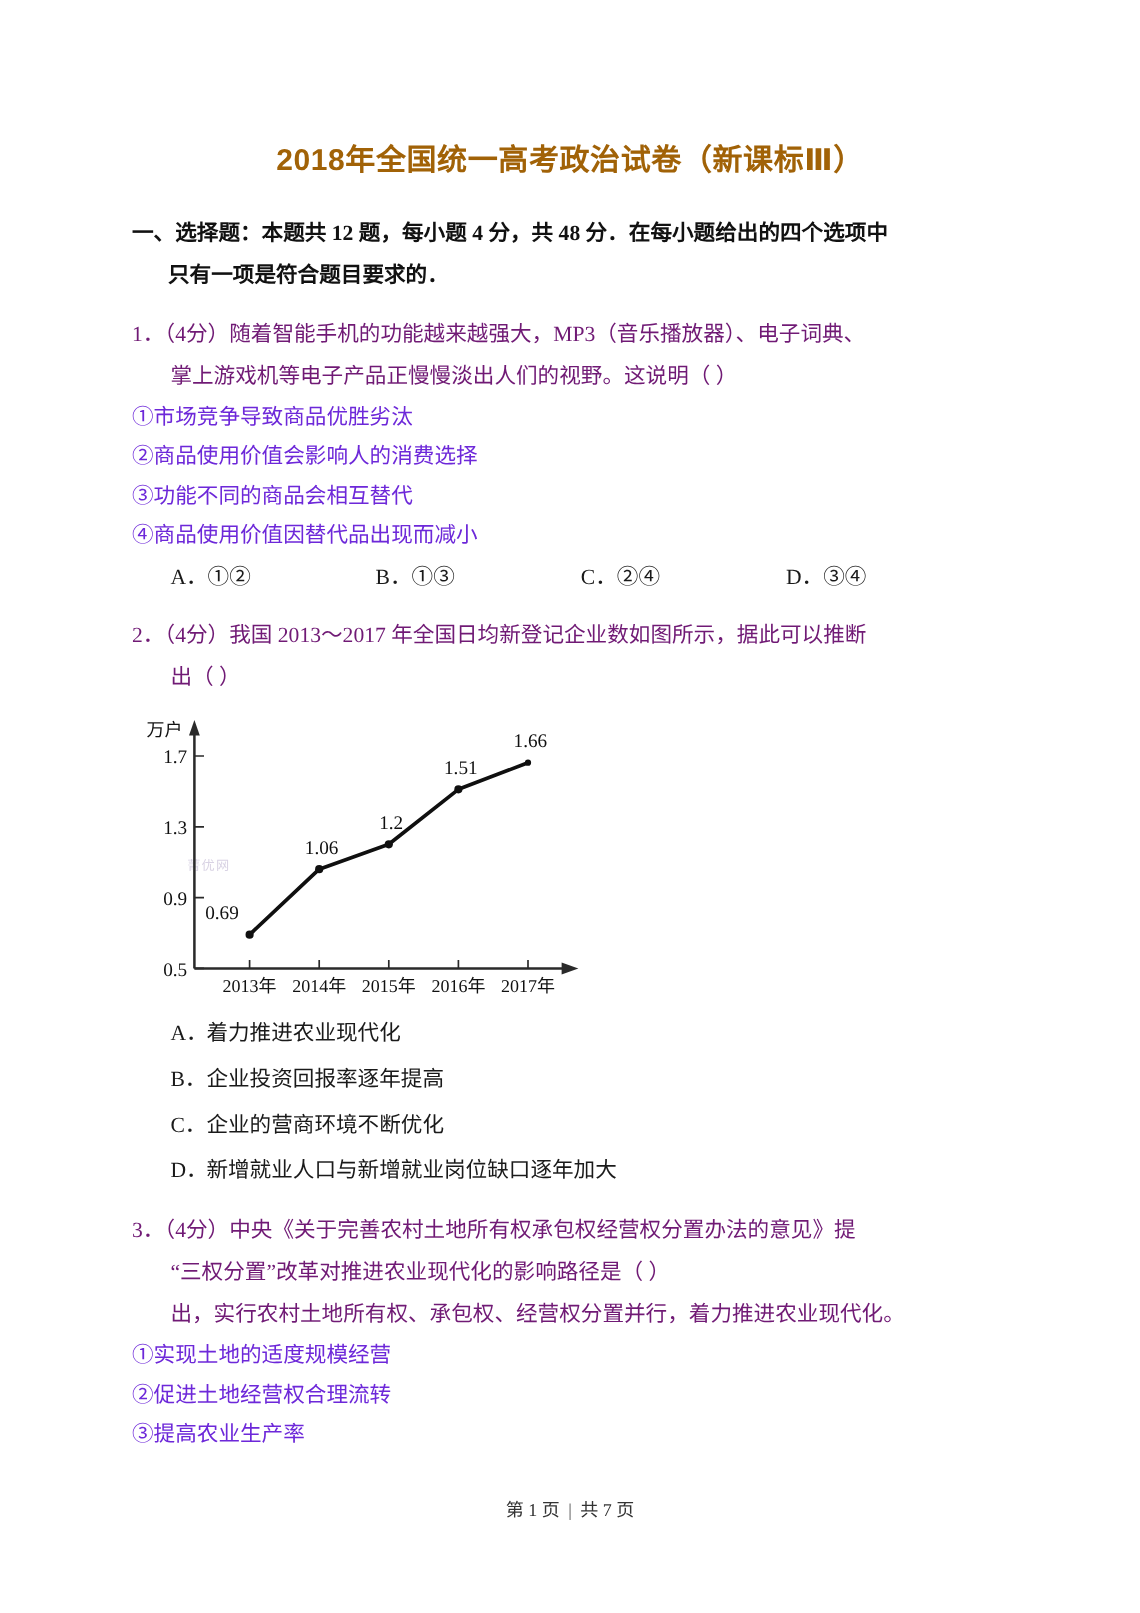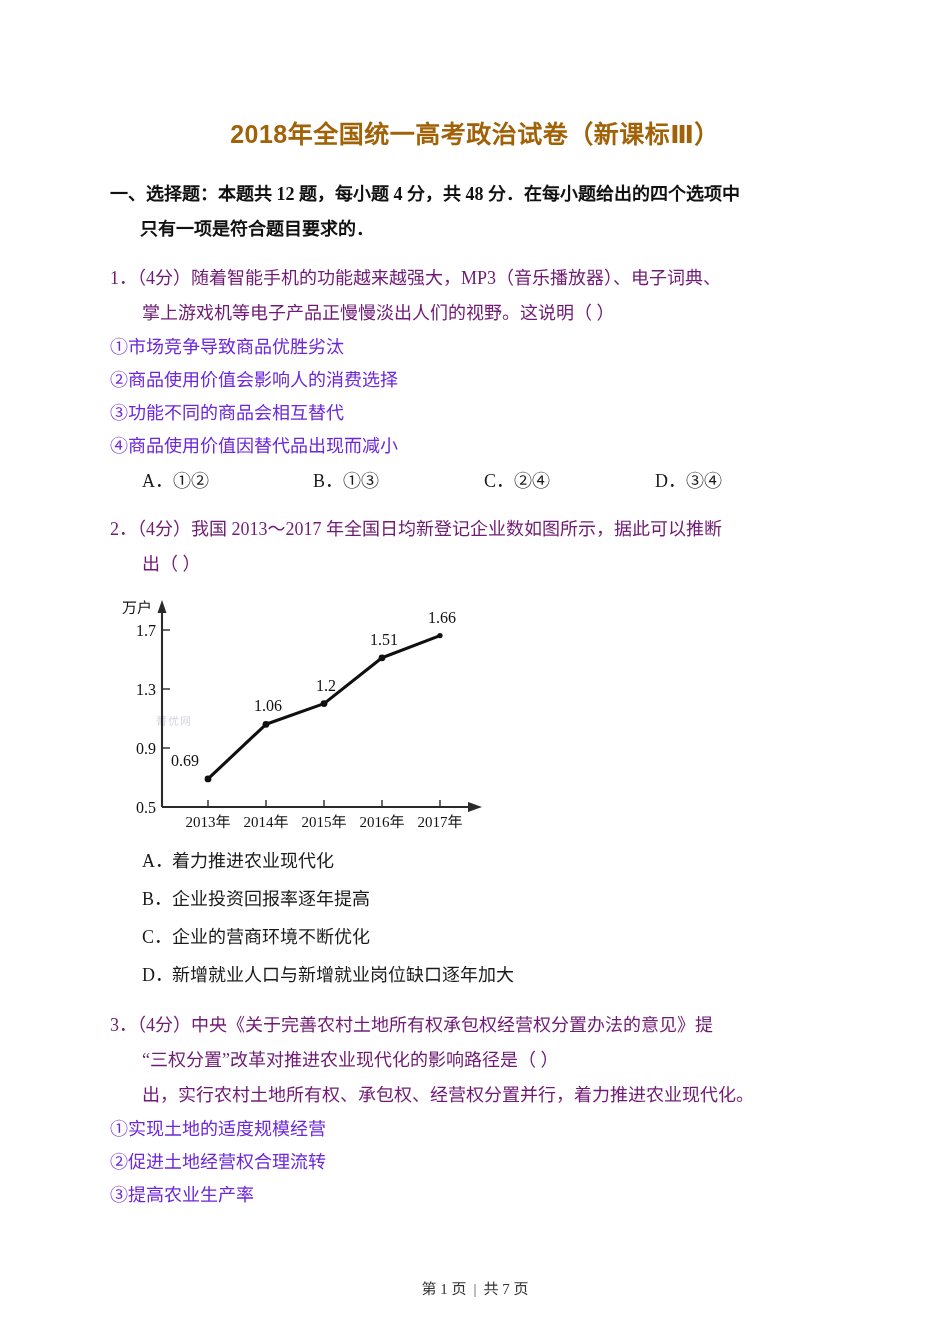--- a/index.html
+++ b/index.html
@@ -137,21 +137,20 @@
   
   .footer {
     position: absolute;
     left: 0;
     top: 1246px;
     width: 950px;
     text-align: center;
     font-size: 15px;
     color: #333;
     font-family: "Liberation Serif", serif;
-    margin-top: 31px;
   }
   .footer .sep {
     padding: 0 7px;
     color: #555;
   }
 </style>
 </head>
 <body>
 
 <div class="page">

